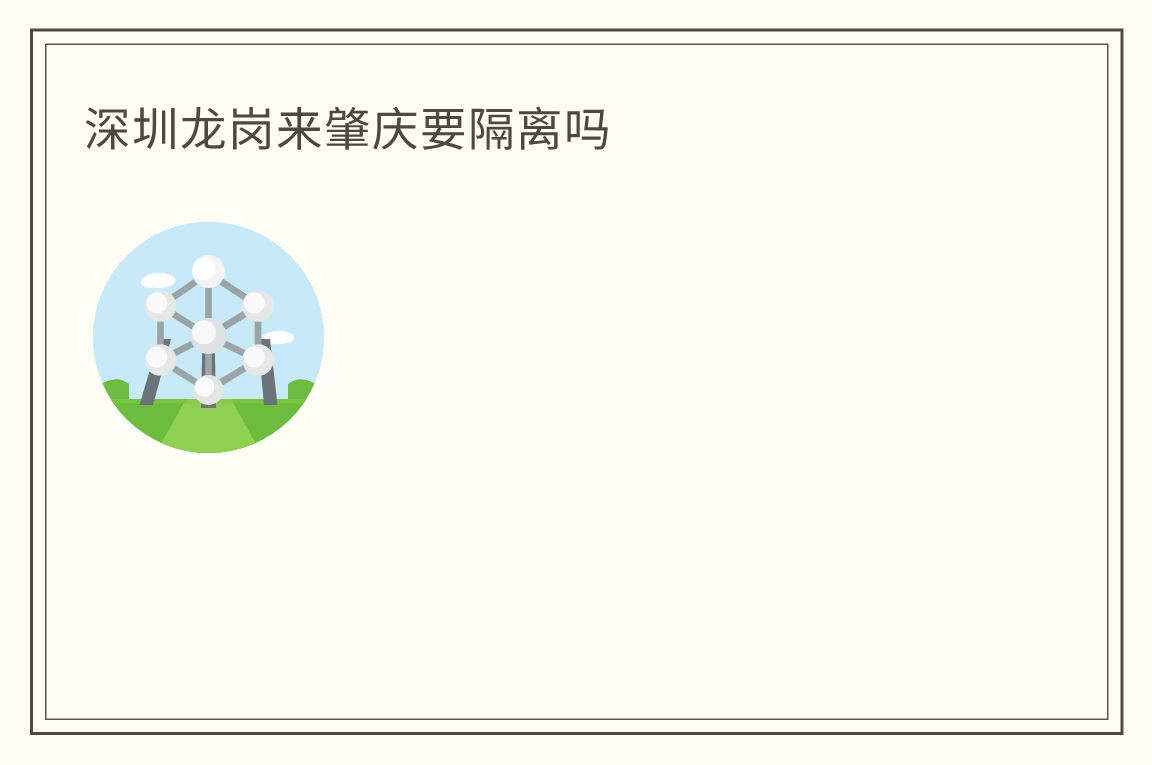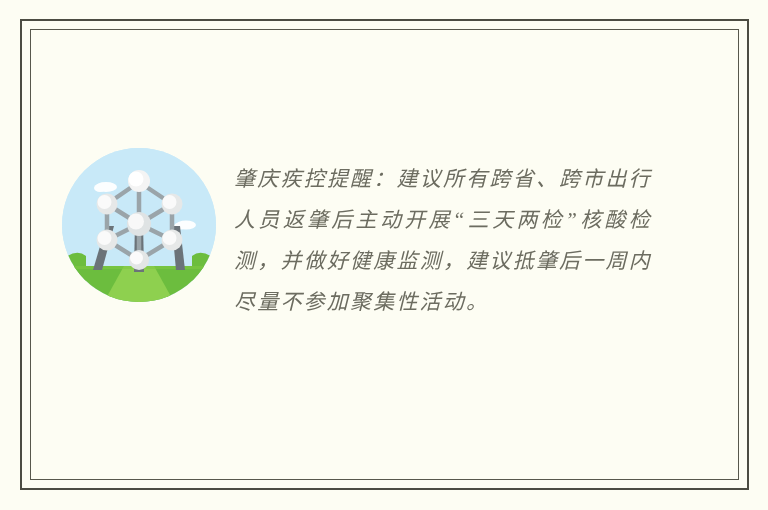--- a/index.html
+++ b/index.html
@@ -99,20 +99,21 @@
   }
 </style>
 </head>
 <body>
 
 <div class="page">
 
   <div class="frame-outer"></div>
   <div class="frame-inner"></div>
 
+  <div class="title">深圳龙岗来肇庆要隔离吗</div>
 
   <div class="content">
 
     <div class="illus">
       <svg viewBox="0 0 154 154" xmlns="http://www.w3.org/2000/svg" aria-hidden="true">
 
         <rect x="0" y="0" width="154" height="154" fill="#c8e9f8"></rect>
 
         <g fill="#ffffff" opacity="0.95">
           <ellipse cx="44" cy="39" rx="11" ry="5"></ellipse>
@@ -161,16 +162,15 @@
           <circle cx="110" cy="92" r="10.5" fill="#e6e8e8"></circle>
           <circle cx="107.5" cy="90" r="7" fill="#fafafa"></circle>
           <circle cx="77" cy="76" r="12" fill="#dfe3e4"></circle>
           <circle cx="74" cy="73.5" r="8" fill="#f8f8f8"></circle>
           <circle cx="77" cy="112" r="10" fill="#e3e6e6"></circle>
           <circle cx="74.5" cy="110" r="6.5" fill="#fbfbfb"></circle>
         </g>
       </svg>
     </div>
 
-    <div class="body-text">肇庆疾控提醒：建议所有跨省、跨市出行人员返肇后主动开展“三天两检”核酸检测，并做好健康监测，建议抵肇后一周内尽量不参加聚集性活动。</div>
 
   </div>
 </div>
 
 </body></html>

